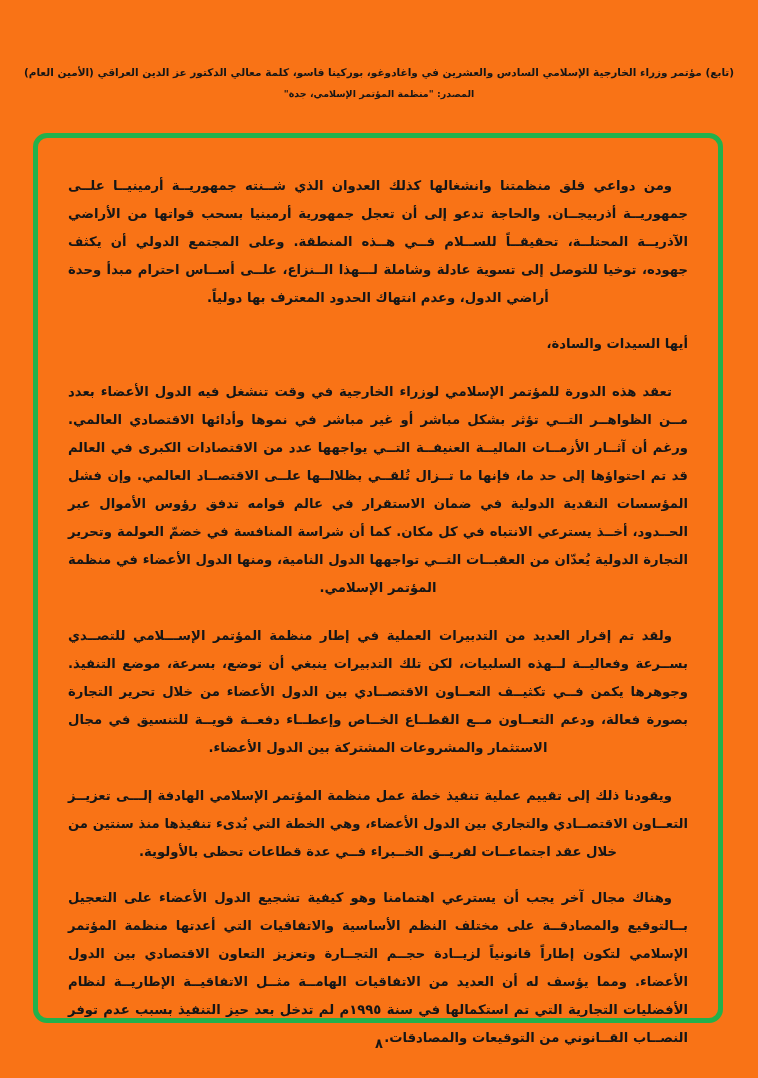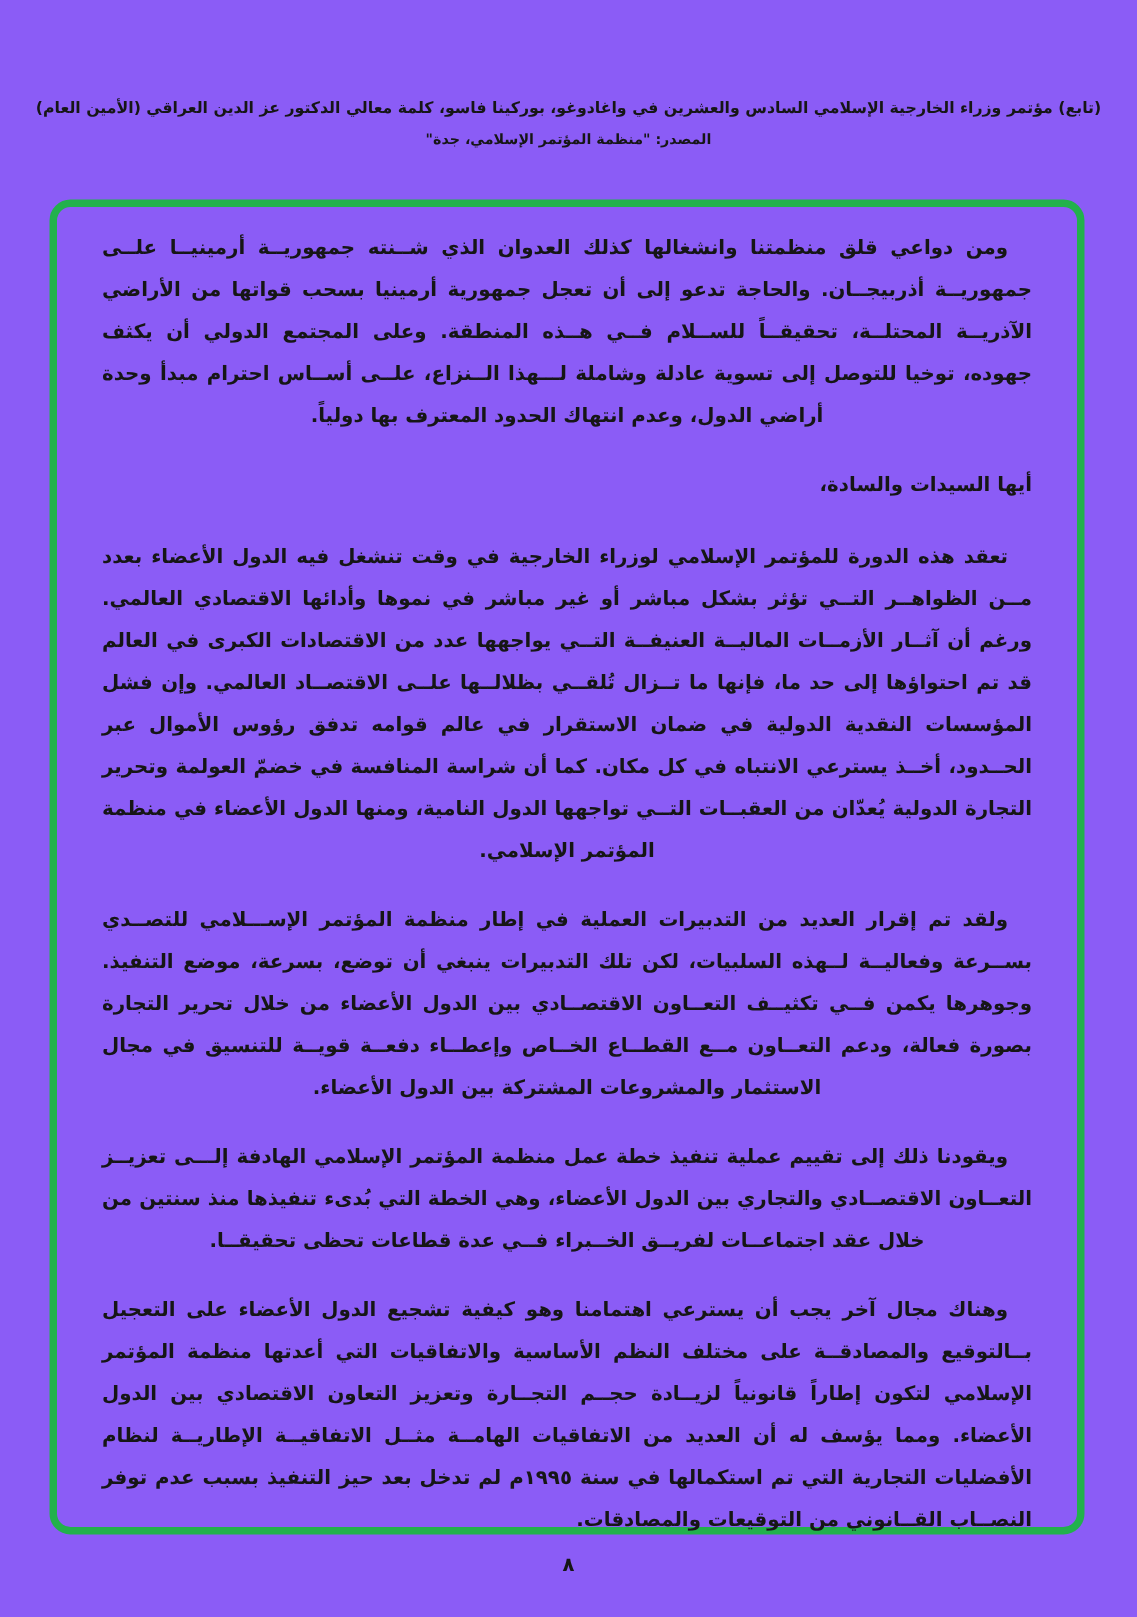--- a/index.html
+++ b/index.html
@@ -4,21 +4,21 @@
 <style>
   html, body {
     margin: 0;
     padding: 0;
     background: #ffffff;
   }
   .page {
     position: relative;
     width: 758px;
     height: 1078px;
-    background: #8b5cf6;
+    background: #f97316;
     font-family: "DejaVu Sans", sans-serif;
     color: #161616;
     overflow: hidden;
   }
   .header {
     position: absolute;
     top: 66px;
     left: 0;
     right: 0;
     text-align: center;
@@ -54,21 +54,21 @@
     text-align: justify;
     font-weight: bold;
     font-size: 13.2px;
     line-height: 28px;
   }
   .para {
     margin: 0 0 18px 0;
     text-indent: 16px;
   }
   .last-right  { text-align-last: right; }
-  .last-center { text-align-last: center; }
+  .last-center { text-align-last: center; margin-top: 20px; }
   .salutation {
     margin: 12px 0 20px 0;
     text-indent: 0;
     text-align: right;
   }
   .page-number {
     position: absolute;
     top: 1036px;
     left: 0;
     right: 0;
@@ -87,19 +87,19 @@
     <div class="header-line2">المصدر: "منظمة المؤتمر الإسلامي، جدة"</div>
   </div>
 
   <div class="frame" style="border-color: rgb(34, 177, 76);"></div>
 
   <div class="content">
     <div class="para last-center">ومن دواعي قلق منظمتنا وانشغالها كذلك العدوان الذي شــنته جمهوريــة أرمينيــا علــى جمهوريــة أذربيجــان. والحاجة تدعو إلى أن تعجل جمهورية أرمينيا بسحب قواتها من الأراضي الآذريــة المحتلــة، تحقيقــاً للســلام فــي هــذه المنطقة. وعلى المجتمع الدولي أن يكثف جهوده، توخيا للتوصل إلى تسوية عادلة وشاملة لـــهذا الــنزاع، علــى أســاس احترام مبدأ وحدة أراضي الدول، وعدم انتهاك الحدود المعترف بها دولياً.</div>
     <div class="salutation">أيها السيدات والسادة،</div>
     <div class="para last-center">تعقد هذه الدورة للمؤتمر الإسلامي لوزراء الخارجية في وقت تنشغل فيه الدول الأعضاء بعدد مــن الظواهــر التــي تؤثر بشكل مباشر أو غير مباشر في نموها وأدائها الاقتصادي العالمي. ورغم أن آثــار الأزمــات الماليــة العنيفــة التــي يواجهها عدد من الاقتصادات الكبرى في العالم قد تم احتواؤها إلى حد ما، فإنها ما تــزال تُلقــي بظلالــها علــى الاقتصــاد العالمي. وإن فشل المؤسسات النقدية الدولية في ضمان الاستقرار في عالم قوامه تدفق رؤوس الأموال عبر الحــدود، أخــذ يسترعي الانتباه في كل مكان. كما أن شراسة المنافسة في خضمّ العولمة وتحرير التجارة الدولية يُعدّان من العقبــات التــي تواجهها الدول النامية، ومنها الدول الأعضاء في منظمة المؤتمر الإسلامي.</div>
     <div class="para last-center">ولقد تم إقرار العديد من التدبيرات العملية في إطار منظمة المؤتمر الإســـلامي للتصــدي بســرعة وفعاليــة لــهذه السلبيات، لكن تلك التدبيرات ينبغي أن توضع، بسرعة، موضع التنفيذ. وجوهرها يكمن فــي تكثيــف التعــاون الاقتصــادي بين الدول الأعضاء من خلال تحرير التجارة بصورة فعالة، ودعم التعــاون مــع القطــاع الخــاص وإعطــاء دفعــة قويــة للتنسيق في مجال الاستثمار والمشروعات المشتركة بين الدول الأعضاء.</div>
-    <div class="para last-center">ويقودنا ذلك إلى تقييم عملية تنفيذ خطة عمل منظمة المؤتمر الإسلامي الهادفة إلـــى تعزيــز التعــاون الاقتصــادي والتجاري بين الدول الأعضاء، وهي الخطة التي بُدىء تنفيذها منذ سنتين من خلال عقد اجتماعــات لفريــق الخــبراء فــي عدة قطاعات تحظى تحقيقــا.</div>
+    <div class="para last-center">ويقودنا ذلك إلى تقييم عملية تنفيذ خطة عمل منظمة المؤتمر الإسلامي الهادفة إلـــى تعزيــز التعــاون الاقتصــادي والتجاري بين الدول الأعضاء، وهي الخطة التي بُدىء تنفيذها منذ سنتين من خلال عقد اجتماعــات لفريــق الخــبراء فــي عدة قطاعات تحظى بالأولوية.</div>
     <div class="para last-right">وهناك مجال آخر يجب أن يسترعي اهتمامنا وهو كيفية تشجيع الدول الأعضاء على التعجيل بــالتوقيع والمصادقــة على مختلف النظم الأساسية والاتفاقيات التي أعدتها منظمة المؤتمر الإسلامي لتكون إطاراً قانونياً لزيــادة حجــم التجــارة وتعزيز التعاون الاقتصادي بين الدول الأعضاء. ومما يؤسف له أن العديد من الاتفاقيات الهامــة مثــل الاتفاقيــة الإطاريــة لنظام الأفضليات التجارية التي تم استكمالها في سنة ١٩٩٥م لم تدخل بعد حيز التنفيذ بسبب عدم توفر النصــاب القــانوني من التوقيعات والمصادقات.</div>
   </div>
 
   <div class="page-number">٨</div>
 
 </div>
 
 </body></html>

